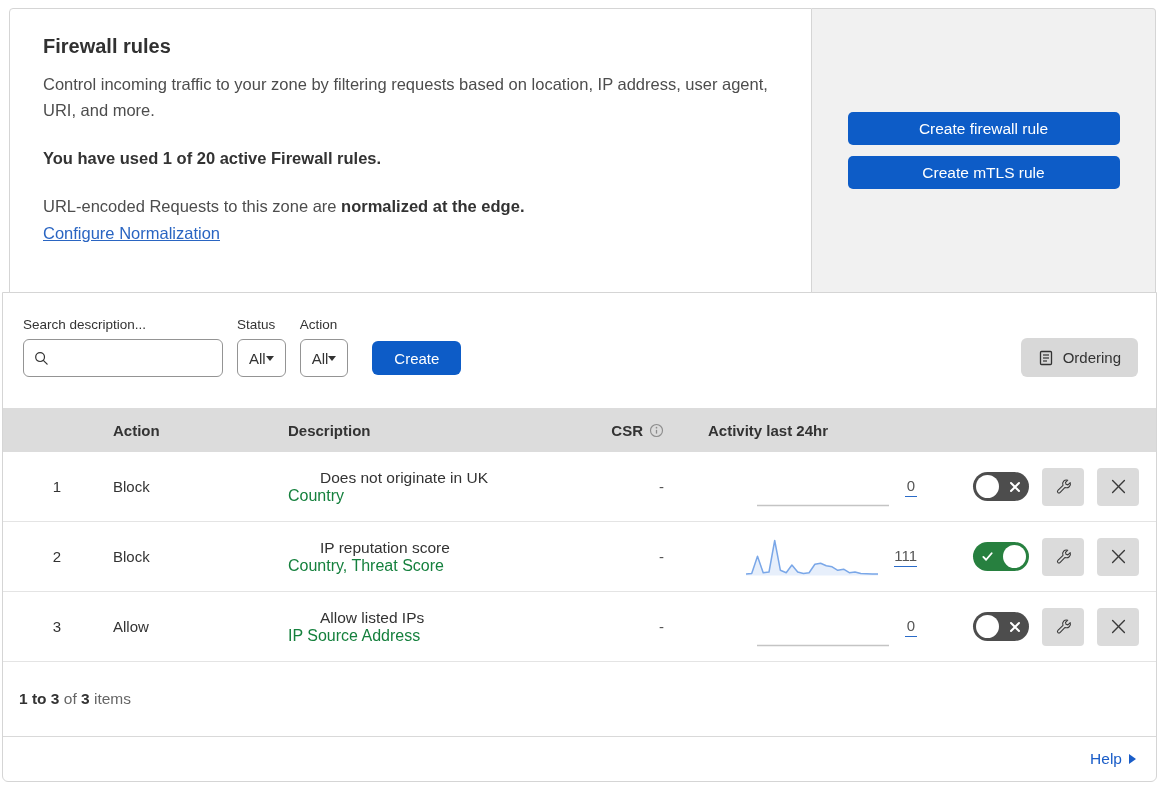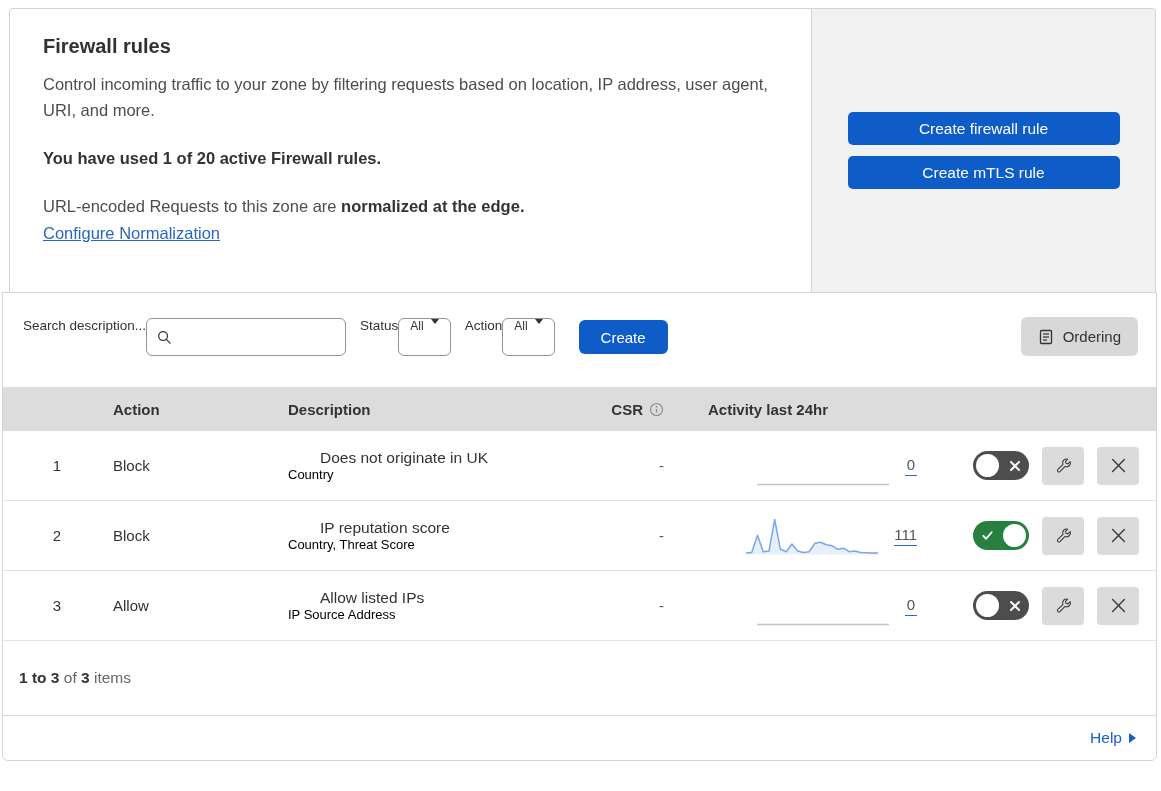--- a/index.html
+++ b/index.html
@@ -37,34 +37,34 @@
   }
 
   
   .main-card {
     margin:-1px 4px 0 2px; border:1px solid #d5d5d5;
     border-radius:0 0 6px 6px; background:#fff;
   }
 
   
   .filter-bar { display:flex; align-items:flex-end; padding:24px 18px 31px 20px; }
-  .field-group { display:flex; margin-right:14px; }
+  .field-group { display:flex; flex-direction:column; margin-right:14px; }
   .field-label { font-size:13.5px; color:#333; margin-bottom:7px; }
   .search-box {
     width:200px; height:38px; border:1px solid #949494; border-radius:6px;
     display:flex; align-items:center; padding:0 10px; background:#fff;
   }
   .search-box input {
     border:none; outline:none; flex:1; min-width:0; font-size:14px;
     font-family:inherit; margin-left:8px; background:transparent;
   }
   .dropdown {
     height:38px; border:1px solid #949494; border-radius:6px; background:#fff;
-    display:flex; align-items:flex-start; gap:7px; padding:0 11px;
-    font-size:12px; color:#333; cursor:pointer;
+    display:flex; align-items:center; padding:0 11px;
+    font-size:15px; color:#333; cursor:pointer;
   }
   .caret-down {
     width:0; height:0; border-left:4.5px solid transparent;
     border-right:4.5px solid transparent; border-top:5.5px solid #333;
   }
   .search-btn {
     height:34px; padding:0 22px; margin-left:10px; margin-bottom:2px;
     background:#0d5cc7; color:#fff; border:none; border-radius:6px;
     font-size:15px; font-family:inherit; cursor:pointer;
   }
@@ -82,21 +82,21 @@
     align-items:center;
   }
   .thead { height:44px; background:#dcdcdc; font-size:15px; font-weight:700; color:#333; }
   .th-action, .td-action { padding-left:4px; }
   .th-desc, .td-desc { padding-left:4px; }
   .th-csr { display:flex; align-items:center; justify-content:flex-end; gap:6px; padding-right:14px; }
   .th-activity { padding-left:30px; }
   .trow { height:70px; border-bottom:1px solid #e4e4e4; font-size:15px; }
   .td-priority { text-align:center; padding-left:2px; color:#333; }
   .desc-title { font-size:15.5px; color:#333;margin-left:32px; }
-  .desc-sub { font-size:13px; color:#000000; }
+  .desc-sub { font-size:16px; color:#15803d; }
   .td-csr { text-align:right; padding-right:14px; color:#555; }
   .td-activity {
     display:flex; align-items:center; justify-content:flex-end;
     gap:16px; padding-right:16px;
   }
   .spark { width:132px; height:40px; display:flex; align-items:flex-end; }
   .count-link {
     font-size:15px; color:#555; text-decoration:none; cursor:pointer;
     border-bottom:1.5px solid #2a6bc8; padding-bottom:2px; min-width:12px; text-align:center;
   }

